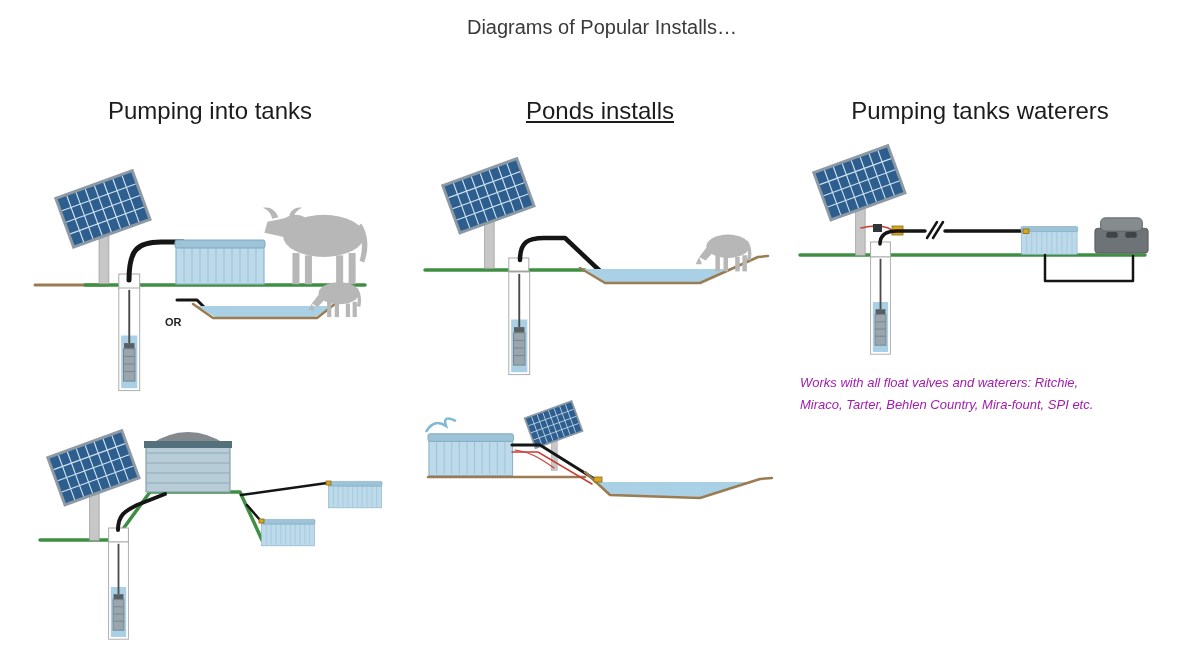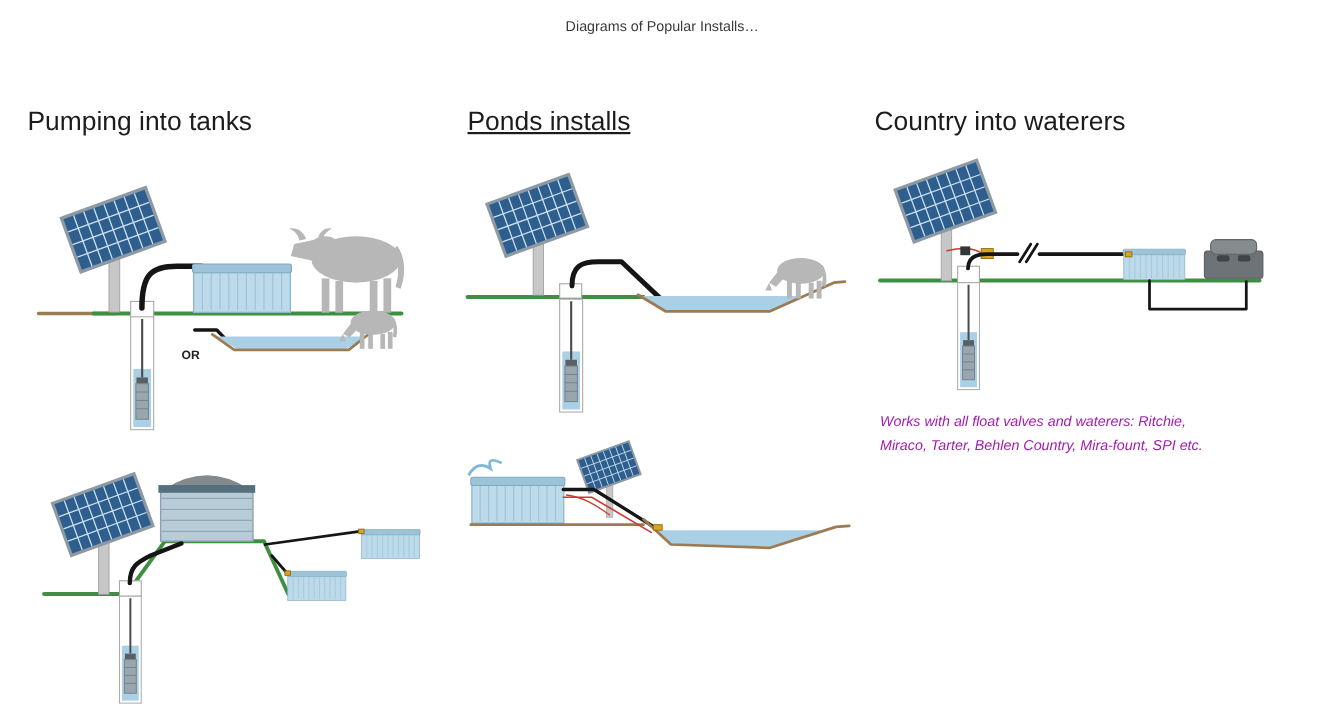--- a/index.html
+++ b/index.html
@@ -1,22 +1,22 @@
 <!DOCTYPE html>
 <html style="--panel_blue: #2d5e8e; --water: #a9d0e5; --tank_fill: #bcdaea; --tank_line: #8fb7cc; --ground_green: #3f8f43; --ground_brown: #9b7b52; --cow_gray: #b7b7b7; --pipe_black: #151515; --wire_red: #cc3b33; --pole_gray: #c7c7c7; --float_yellow: #d9a520;"><head>
 <meta charset="utf-8">
 <style>
   html,body{margin:0;padding:0;}
   body{
     width:1204px;height:661px;position:relative;overflow:hidden;
     background:#ffffff;font-family:"Liberation Sans",sans-serif;
   }
   .page-title{position:absolute;top:16px;left:0;width:100%;text-align:center;
-    font-size:13px;color:#3a3a3a;}
-  .col-heading{position:absolute;top:97px;font-size:24px;color:#1c1c1c;text-align:left;}
+    font-size:20px;color:#3a3a3a;}
+  .col-heading{position:absolute;top:97px;font-size:24px;color:#1c1c1c;text-align:center;}
   .h1{left:25px;width:370px;}
   .h2{left:425px;width:350px;text-decoration:underline;}
   .h3{left:795px;width:370px;}
   .diagram{position:absolute;}
   #diagA{left:25px;top:138px;width:360px;height:255px;}
   #diagB{left:25px;top:415px;width:380px;height:235px;}
   #diagC{left:420px;top:138px;width:360px;height:250px;}
   #diagD{left:420px;top:400px;width:360px;height:150px;}
   #diagE{left:795px;top:138px;width:395px;height:230px;}
   .caption{position:absolute;left:800px;top:372px;width:318px;font-size:13px;
@@ -109,21 +109,21 @@
       <rect class="waterer-lid" x="8" y="3" width="44" height="14" rx="5"></rect>
       <rect class="waterer-hole" x="14" y="18" width="12" height="6" rx="2"></rect>
       <rect class="waterer-hole" x="34" y="18" width="12" height="6" rx="2"></rect>
     </g>
   </defs>
 </svg>
 
 <div class="page-title">Diagrams of Popular Installs…</div>
 <div class="col-heading h1">Pumping into tanks</div>
 <div class="col-heading h2">Ponds installs</div>
-<div class="col-heading h3">Country into waterers</div>
+<div class="col-heading h3">Pumping tanks waterers</div>
 
 <div class="diagram" id="diagA">
   <svg width="360" height="255" viewBox="0 0 360 255" xmlns="http://www.w3.org/2000/svg">
     <path class="bank" stroke-width="3" d="M10,147 H80"></path>
     <path class="ground-green" stroke-width="3.5" d="M60,147 H340"></path>
     <use href="#sym-solar" transform="translate(28,34) scale(0.98)"></use>
     <rect class="well-casing" x="93.8" y="136" width="20.9" height="15"></rect>
     <use href="#sym-well" transform="translate(90,150) scale(0.95)"></use>
     <path class="pipe" stroke-width="5" d="M104,142 C104,112 112,104 136,104 L158,104"></path>
     <use href="#sym-tank" transform="translate(150,98)"></use>

